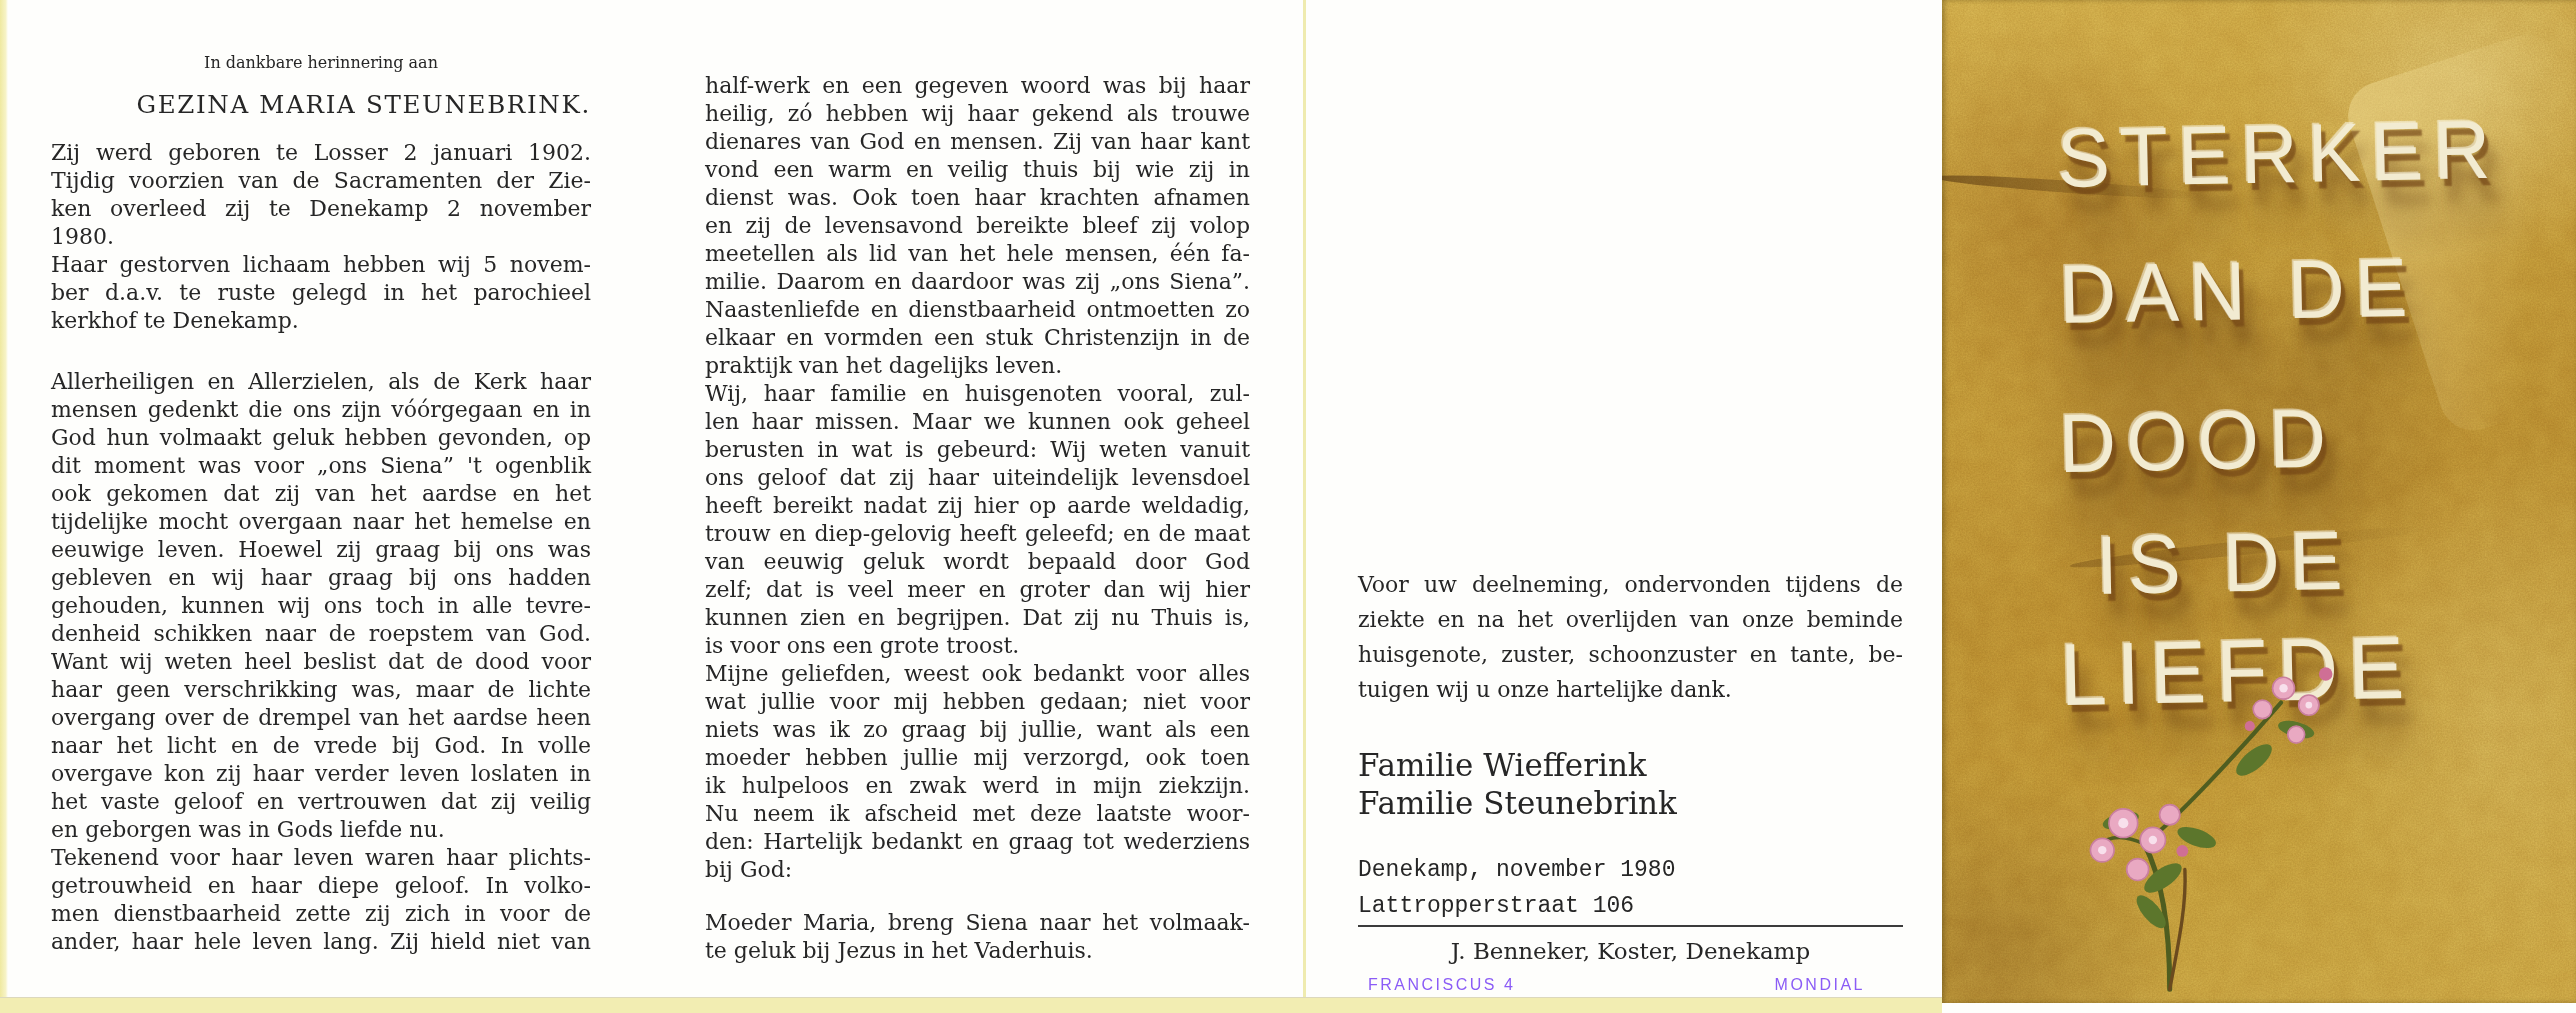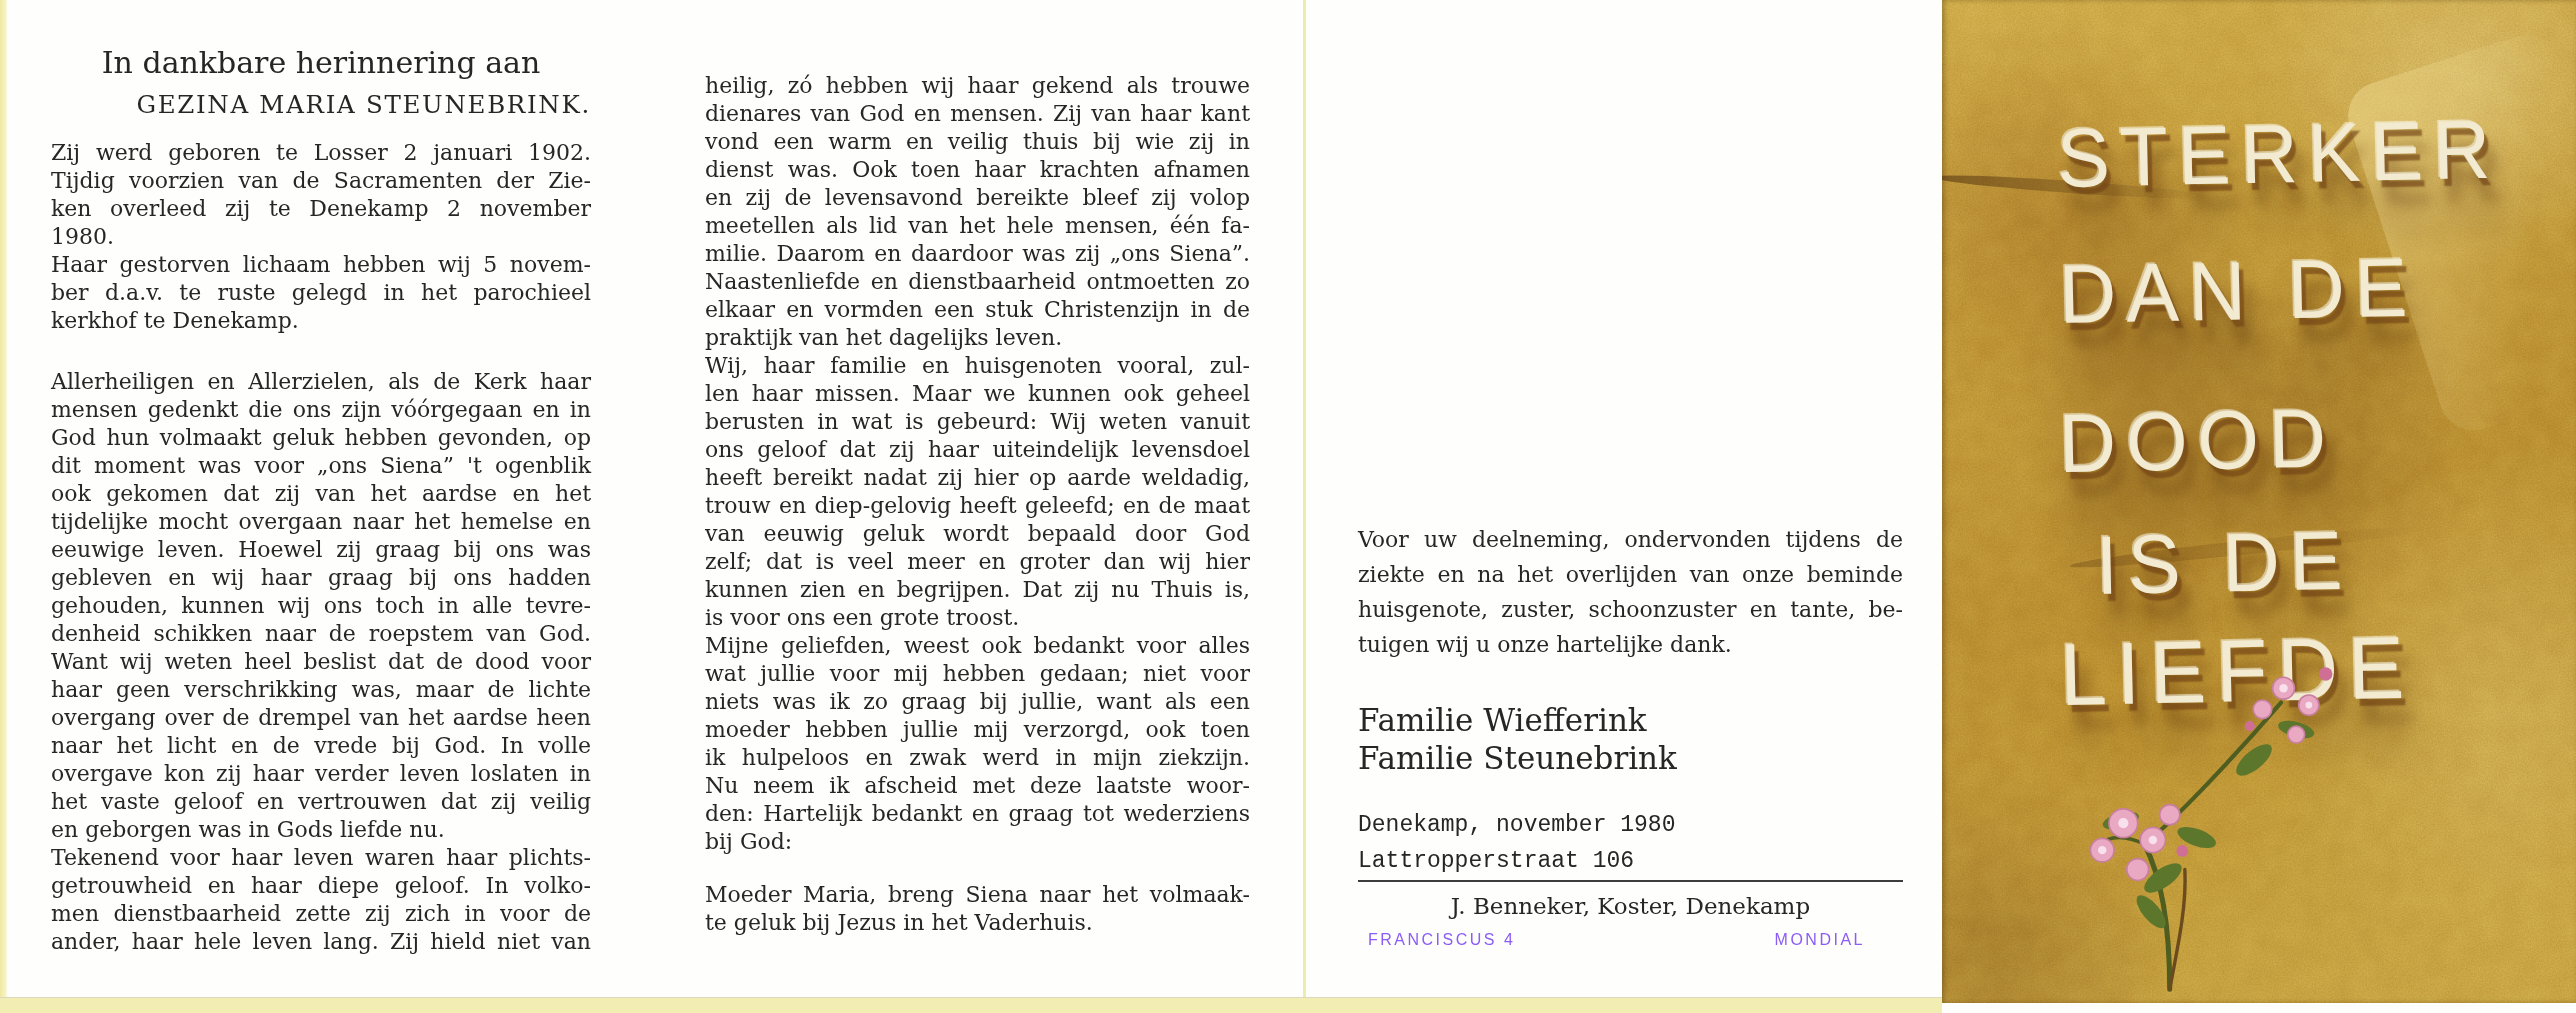--- a/index.html
+++ b/index.html
@@ -10,28 +10,28 @@
   .edge-left{position:absolute;left:0;top:0;width:7.6px;height:100%;
              background:linear-gradient(to right,#efe9a0,#f7f3c6 70%,rgba(247,243,198,0));}
   .edge-bottom{position:absolute;left:0;top:997px;width:1942px;height:16px;background:#f2edb2;
                border-top:0.8px solid #dcd8bd;}
   .fold-line{position:absolute;left:1303px;top:0;width:2.5px;height:997px;background:rgba(233,228,150,.75);}
 
   
   .textcol{position:absolute;font-size:22px;line-height:28px;}
   .col1{left:51px;top:49px;width:540px;}
   .col2{left:705px;top:72px;width:545px;}
-  .head1{font-size:30px;text-align:center;margin:0 0 13.5px 0;}
+  .head1{font-size:16px;text-align:center;margin:0 0 13.5px 0;}
   .head2{font-size:24.5px;letter-spacing:1.7px;text-align:right;margin:0 0 20px 0;}
   .bodyline{text-align:justify;text-align-last:justify;min-height:28px;white-space:normal;}
   .bodyline.last{text-align-last:left;}
   .gap39{height:33px;}  .gap30{height:25px;}
 
   
-  .mid{position:absolute;left:1358px;top:522px;width:545px;font-size:22px;}
+  .mid{position:absolute;left:1358px;top:567px;width:545px;font-size:22px;}
   .mid .bodyline{line-height:35px;min-height:35px;}
   .sig{margin-top:39px;text-align:left;padding-right:25px;line-height:38px;font-size:31px;}
   .addr{margin-top:30px;line-height:36px;font-size:23px;font-family:Liberation Mono, monospace;}
   .rule{border:0;border-top:2.5px solid #3c3c3c;margin:0.8px 0 0 0;width:100%;}
   .printer{margin-top:10px;text-align:center;font-size:23px;line-height:29px;}
   .smallprint{margin-top:10px;display:flex;justify-content:space-between;padding:0 38px 0 10px;
               font-family:"Liberation Sans", sans-serif;font-size:16px;letter-spacing:2.5px;color:#8b5cf6;}
 
   
   .photo{position:absolute;left:1942px;top:0;width:634px;height:1003px;overflow:hidden;
@@ -106,20 +106,21 @@
         <div class="bodyline last">en geborgen was in Gods liefde nu.</div>
         <div class="bodyline">Tekenend voor haar leven waren haar plichts-</div>
         <div class="bodyline">getrouwheid en haar diepe geloof. In volko-</div>
         <div class="bodyline">men dienstbaarheid zette zij zich in voor de</div>
         <div class="bodyline">ander, haar hele leven lang. Zij hield niet van</div>
       </div>
   </div>
 
   <div class="textcol col2">
     <div>
+        <div class="bodyline">half-werk en een gegeven woord was bij haar</div>
         <div class="bodyline">heilig, zó hebben wij haar gekend als trouwe</div>
         <div class="bodyline">dienares van God en mensen. Zij van haar kant</div>
         <div class="bodyline">vond een warm en veilig thuis bij wie zij in</div>
         <div class="bodyline">dienst was. Ook toen haar krachten afnamen</div>
         <div class="bodyline">en zij de levensavond bereikte bleef zij volop</div>
         <div class="bodyline">meetellen als lid van het hele mensen, één fa-</div>
         <div class="bodyline">milie. Daarom en daardoor was zij „ons Siena”.</div>
         <div class="bodyline">Naastenliefde en dienstbaarheid ontmoetten zo</div>
         <div class="bodyline">elkaar en vormden een stuk Christenzijn in de</div>
         <div class="bodyline last">praktijk van het dagelijks leven.</div>

